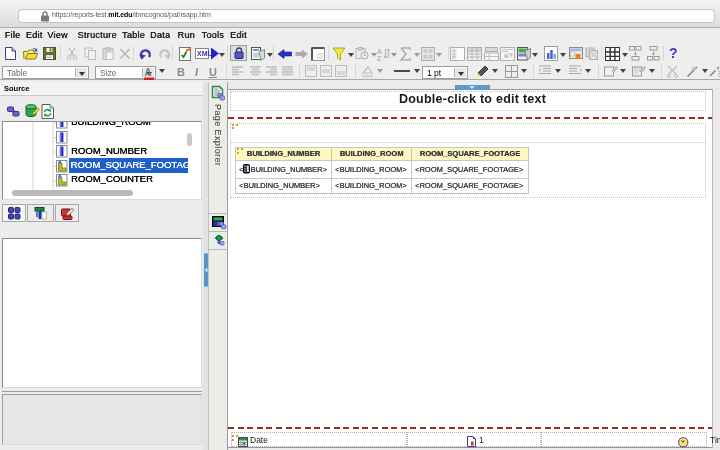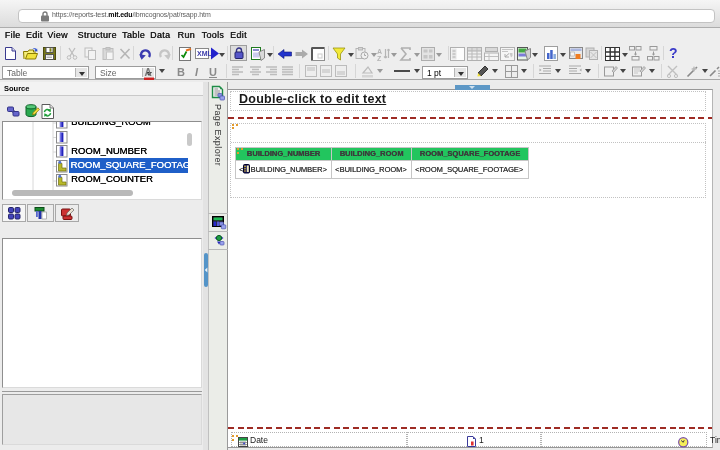--- a/index.html
+++ b/index.html
@@ -62,27 +62,27 @@
   
   #canvas { left:228px; top:82px; width:492px; height:368px; background:#ebebeb; }
   #page { position:absolute; left:0; top:6.5px; width:484.5px; height:359.5px; background:#fff;
      border-top:1px solid #979797; border-right:1px solid #b5b5b5; border-bottom:1px solid #979797;}
   .dotbox { position:absolute; border:1px dotted #c2c2c2; }
   .reddash { position:absolute; left:0px; width:484px; height:2px;
      background:repeating-linear-gradient(90deg, #9e2b24 0 6px, rgba(0,0,0,0) 6px 9.6px); }
   #bluetab { left:227px; top:-4.5px; width:35px; height:5px; background:#5e98c6; }
   #bluetab:after { content:""; position:absolute; left:14px; top:1px; width:0; height:0;
      border-left:3.5px solid transparent; border-right:3.5px solid transparent; border-top:3.5px solid #cfe0ee; }
-  #title { position:absolute; left:2px; top:2px; width:476px; padding-left:9px; 
-     font-size:12.5px; letter-spacing:0.25px; font-weight:bold; text-decoration:underline; color:#1a1a1a; }
+  #title { position:absolute; left:2px; top:2px; width:476px; padding-left:9px; text-align:center;
+     font-size:12.5px; letter-spacing:0.25px; font-weight:bold; color:#1a1a1a; }
   #hrline { position:absolute; left:7px; top:39px; font-size:9px; letter-spacing:0.2px; font-weight:bold; color:#3a3a3a; }
   .inl { position:relative; display:inline-block; vertical-align:-1.5px; overflow:visible; }
   table { border-collapse:collapse; position:absolute; left:7px; top:57px; font-size:7.5px; color:#3a3a3a; text-shadow:0.25px 0 0 currentColor; }
   td,th { border:1px solid #c6c6c6; padding:0; white-space:nowrap; }
-  th { background:#22c55e; font-weight:bold; height:13px; color:#3c3c3c; }
+  th { background:#fef9c3; font-weight:bold; height:13px; color:#3c3c3c; }
   td { padding-left:3px; height:15px; }
   .corner { position:absolute; width:9px; height:9px; }
   .corner i { position:absolute; width:2px; height:2px; background:#e39b2d; }
   .fcell { position:absolute; top:342.5px; height:14.5px; border:1px dotted #b3b3b3; font-size:9px; color:#222; }
 </style>
 </head>
 <body>
 
 <svg width="0" height="0" style="position:absolute">
   <defs>
@@ -542,20 +542,25 @@
             <th style="width:80px">BUILDING_ROOM</th>
             <th style="width:117px">ROOM_SQUARE_FOOTAGE</th>
           </tr>
       <tr style="height:18px">
             <td>&lt;<svg class="inl" width="7" height="9.5" viewBox="0 0 7 9.5">
                 <use href="#dataitem"></use>
               </svg>BUILDING_NUMBER&gt;</td>
             <td>&lt;BUILDING_ROOM&gt;</td>
             <td>&lt;ROOM_SQUARE_FOOTAGE&gt;</td>
           </tr>
+      <tr>
+            <td>&lt;BUILDING_NUMBER&gt;</td>
+            <td>&lt;BUILDING_ROOM&gt;</td>
+            <td>&lt;ROOM_SQUARE_FOOTAGE&gt;</td>
+          </tr>
     </tbody>
       </table>
     <div class="corner" style="left:9px;top:58.5px">
         <i style="left:0;top:0"></i>
         <i style="left:3.5px;top:0"></i>
         <i style="left:0;top:3.5px"></i>
       </div>
     <div class="reddash" style="top:337px"></div>
     <div class="fcell" style="left:2.5px;width:176.5px"></div>
     <div class="fcell" style="left:179px;width:134px"></div>

